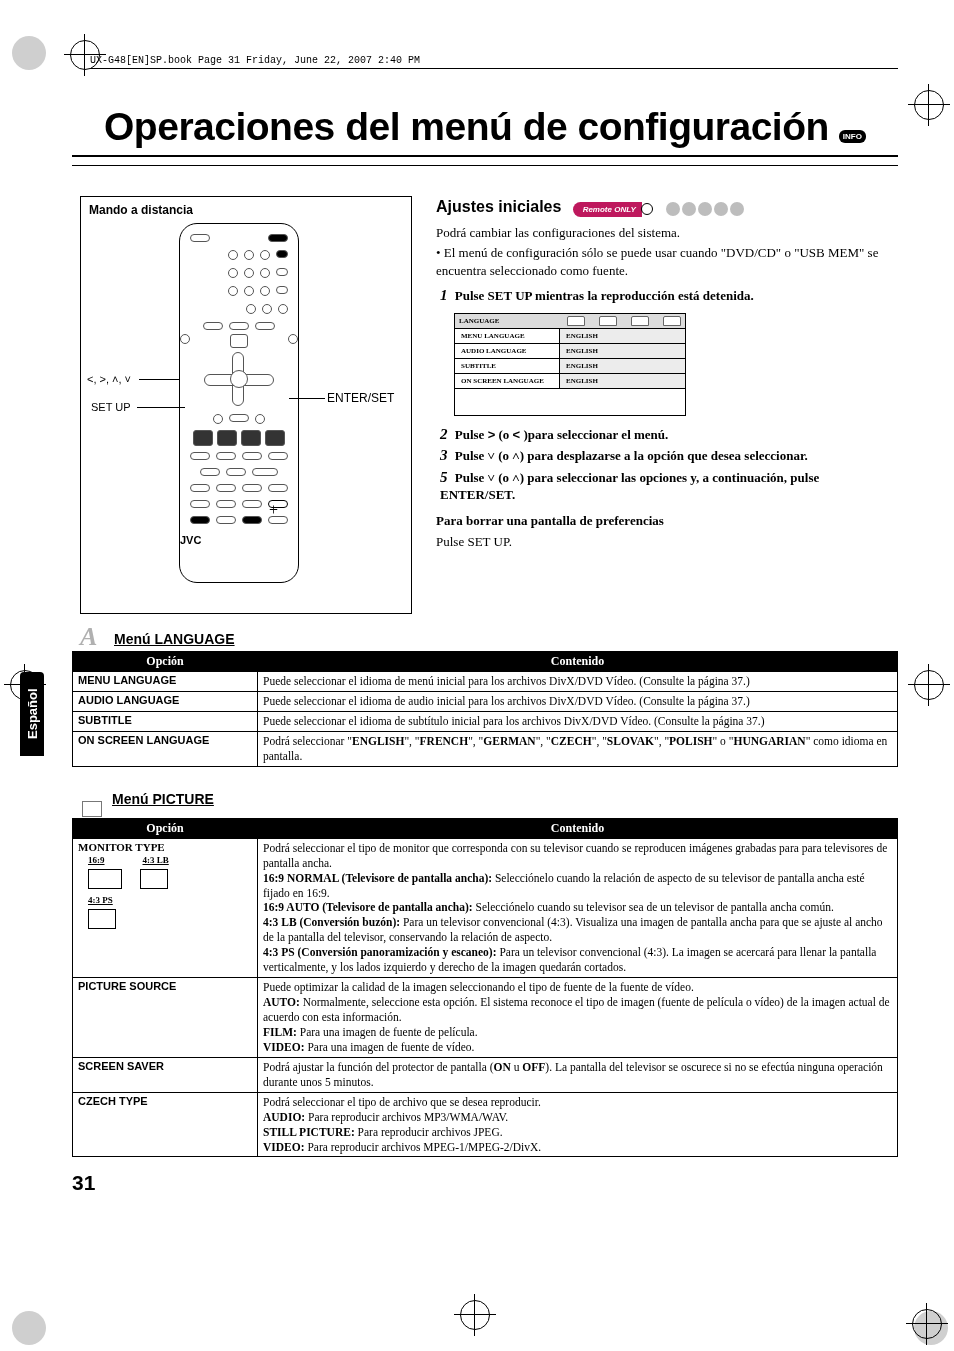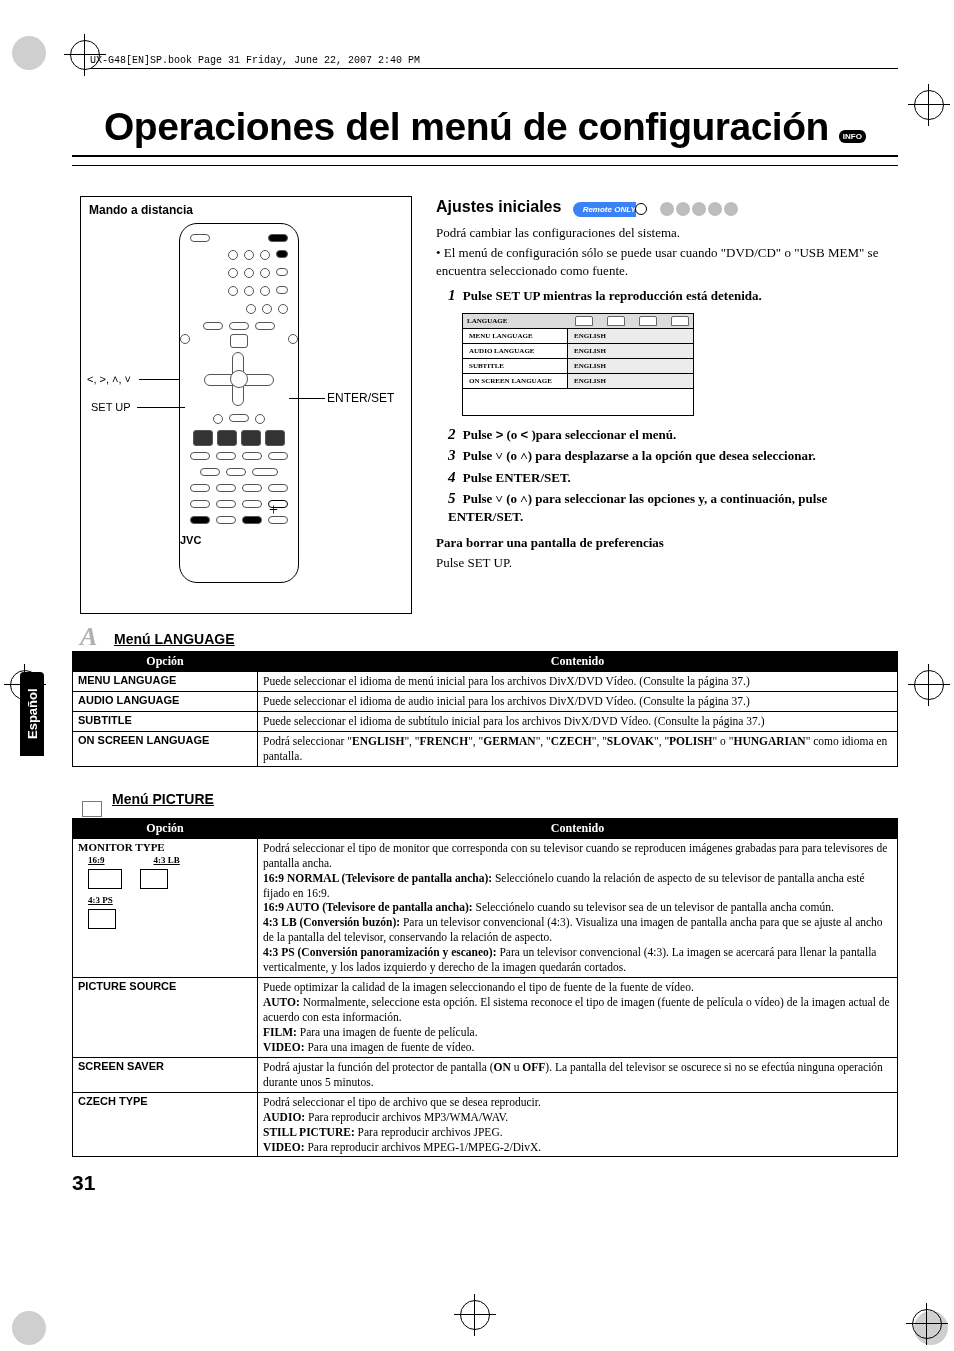--- a/index.html
+++ b/index.html
@@ -29,28 +29,28 @@
   .dpad .v { position:absolute; left:28px; top:0; bottom:0; width:12px; border:1px solid #555; border-radius:6px; }
   .dpad .c { position:absolute; left:26px; top:18px; width:18px; height:18px; border:1px solid #555; border-radius:50%; background:#fff; }
   .bigrow { display:flex; justify-content:center; gap:4px; padding:2px 8px;}
   .bigbtn { width:20px; height:16px; border:1px solid #555; border-radius:3px; background:#333; }
   .lbl-left { position:absolute; font:400 11px Arial; }
   .lbl-right { position:absolute; font:400 12px Arial; }
   .rule-h { position:absolute; border-top:1px solid #000; }
   .jvc { text-align:left; font:700 11px Arial; margin-top:6px; }
 
   .section-head { font-family:Arial; font-weight:700; font-size:16px; }
-  .remote-only { display:inline-block; vertical-align:middle; background:#3b82f6; color:#fff; border-radius:14px 0 0 14px; font:italic 700 8px Arial; padding:3px 0 3px 10px; margin-left:8px; }
+  .remote-only { display:inline-block; vertical-align:middle; background:#be185d; color:#fff; border-radius:14px 0 0 14px; font:italic 700 8px Arial; padding:3px 6px 3px 10px; margin-left:8px; }
   .sig { display:inline-block; vertical-align:middle; width:12px; height:12px; border:1px solid #000; border-radius:50%; position:relative; margin-left:-1px; }
   .dots { margin-left:8px; }
   .dot { display:inline-block; width:14px; height:14px; background:#bdbdbd; border-radius:50%; margin-left:2px; vertical-align:middle; }
 
   .body-text { font-size:13px; line-height:1.35; }
   .body-text p { margin:3px 0; }
-  ol.steps { list-style:none; padding:0; margin:8px 12px; counter-reset:st; }
+  ol.steps { list-style:none; padding:0; margin:8px 4px; counter-reset:st; }
   ol.steps > li { counter-increment:st; font-size:13px; margin:4px 0; }
   ol.steps > li .num { font:italic 700 15px "Times New Roman"; margin-right:4px; }
 
   .mini-menu { border:1px solid #000; width:232px; margin:8px 0 10px 14px; padding:0; background:#fff; }
   .mini-menu-head { display:flex; align-items:center; background:#dcdcdc; font:700 7px Arial; padding:2px 4px; border-bottom:1px solid #000; gap:14px;}
   .mini-tab { width:18px; height:10px; border:1px solid #666; background:#fff; border-radius:2px 2px 0 0; }
   .mini-row { display:flex; font:700 7px Arial; }
   .mini-row > div { padding:3px 6px; }
   .mini-l { width:105px; border-right:1px solid #000; border-bottom:1px solid #000; }
   .mini-r { flex:1; border-bottom:1px solid #000; background:#ececec; }
@@ -63,21 +63,21 @@
   .menu-head-row { display:flex; align-items:center; gap:10px; margin-top:14px; margin-left:10px;}
   .menu-icon-a { width:22px; height:22px; display:inline-block; position:relative; }
   .menu-icon-a::before { content:"A"; position:absolute; font:italic 700 26px "Times New Roman"; color:#b0b0b0; left:-2px; top:-6px; }
   .menu-icon-sq { width:20px; height:16px; border:1.5px solid #777; display:inline-block; margin-top:20px;}
   .menu-heading { font:700 14px Arial;text-decoration:underline; }
 
   table.opts { width:100%; border-collapse:collapse; margin:1px 0 6px 0; font-size:11.5px; }
   table.opts th { background:#000; color:#fff; font:700 12px "Times New Roman"; padding:2px 4px; border:1px solid #000; }
   table.opts td { border:1px solid #000; padding:2px 5px; vertical-align:top; line-height:1.3; }
   table.opts td.opt { font:700 11px Arial; width:185px; }
-  .aspect-row { display:flex; gap:49px; justify-content:flex-start; padding:2px 10px; font:700 9px Arial; }
+  .aspect-row { display:flex; gap:38px; justify-content:flex-start; padding:2px 10px; font:700 9px Arial; }
   .aspect-row span{ text-decoration:underline; }
   .thumb { width:28px; height:20px; border:1px solid #000; display:inline-block; margin:2px 8px 2px 10px; }
   .thumb.wide{width:34px;}
 
   .page-num { font:700 21px Arial; margin-top:14px; }
   .reg { position:absolute; width:30px; height:30px; }
   .reg::before{content:"";position:absolute;inset:0;border:1px solid #000;border-radius:50%;}
   .reg::after{content:"";position:absolute;left:14px;top:-6px;bottom:-6px;width:1px;background:#000;}
   .reg .hz{position:absolute;top:14px;left:-6px;right:-6px;height:1px;background:#000;}
   .grey-disc{position:absolute;width:34px;height:34px;border-radius:50%;background:#cfcfcf;}
@@ -252,21 +252,20 @@
               </div>
             <div class="mini-row">
                 <div class="mini-l">ON SCREEN LANGUAGE</div>
                 <div class="mini-r">ENGLISH</div>
               </div>
             <div class="mini-spacer"></div>
           </div>
         </li>
         <li><span class="num">2</span> <b><span>Pulse </span><span class="chev">&gt;</span><span> (</span>o <span class="chev">&lt;</span> <span>)para seleccionar el menú.</span></b></li>
         <li><span class="num">3</span> <b>Pulse ˅ (o ˄) para desplazarse a la opción que desea seleccionar.</b></li>
-        <li><span class="num">4</span> <b>Pulse ENTER/SET.</b></li>
         <li><span class="num">5</span> <b>Pulse ˅ (o ˄) para seleccionar las opciones y, a continuación, pulse ENTER/SET.</b></li>
       </ol>
 
       <p><b>Para borrar una pantalla de preferencias</b></p>
       <p>Pulse SET UP.</p>
     </div>
   </div>
 
   <div class="side-tab">Español</div>
 

